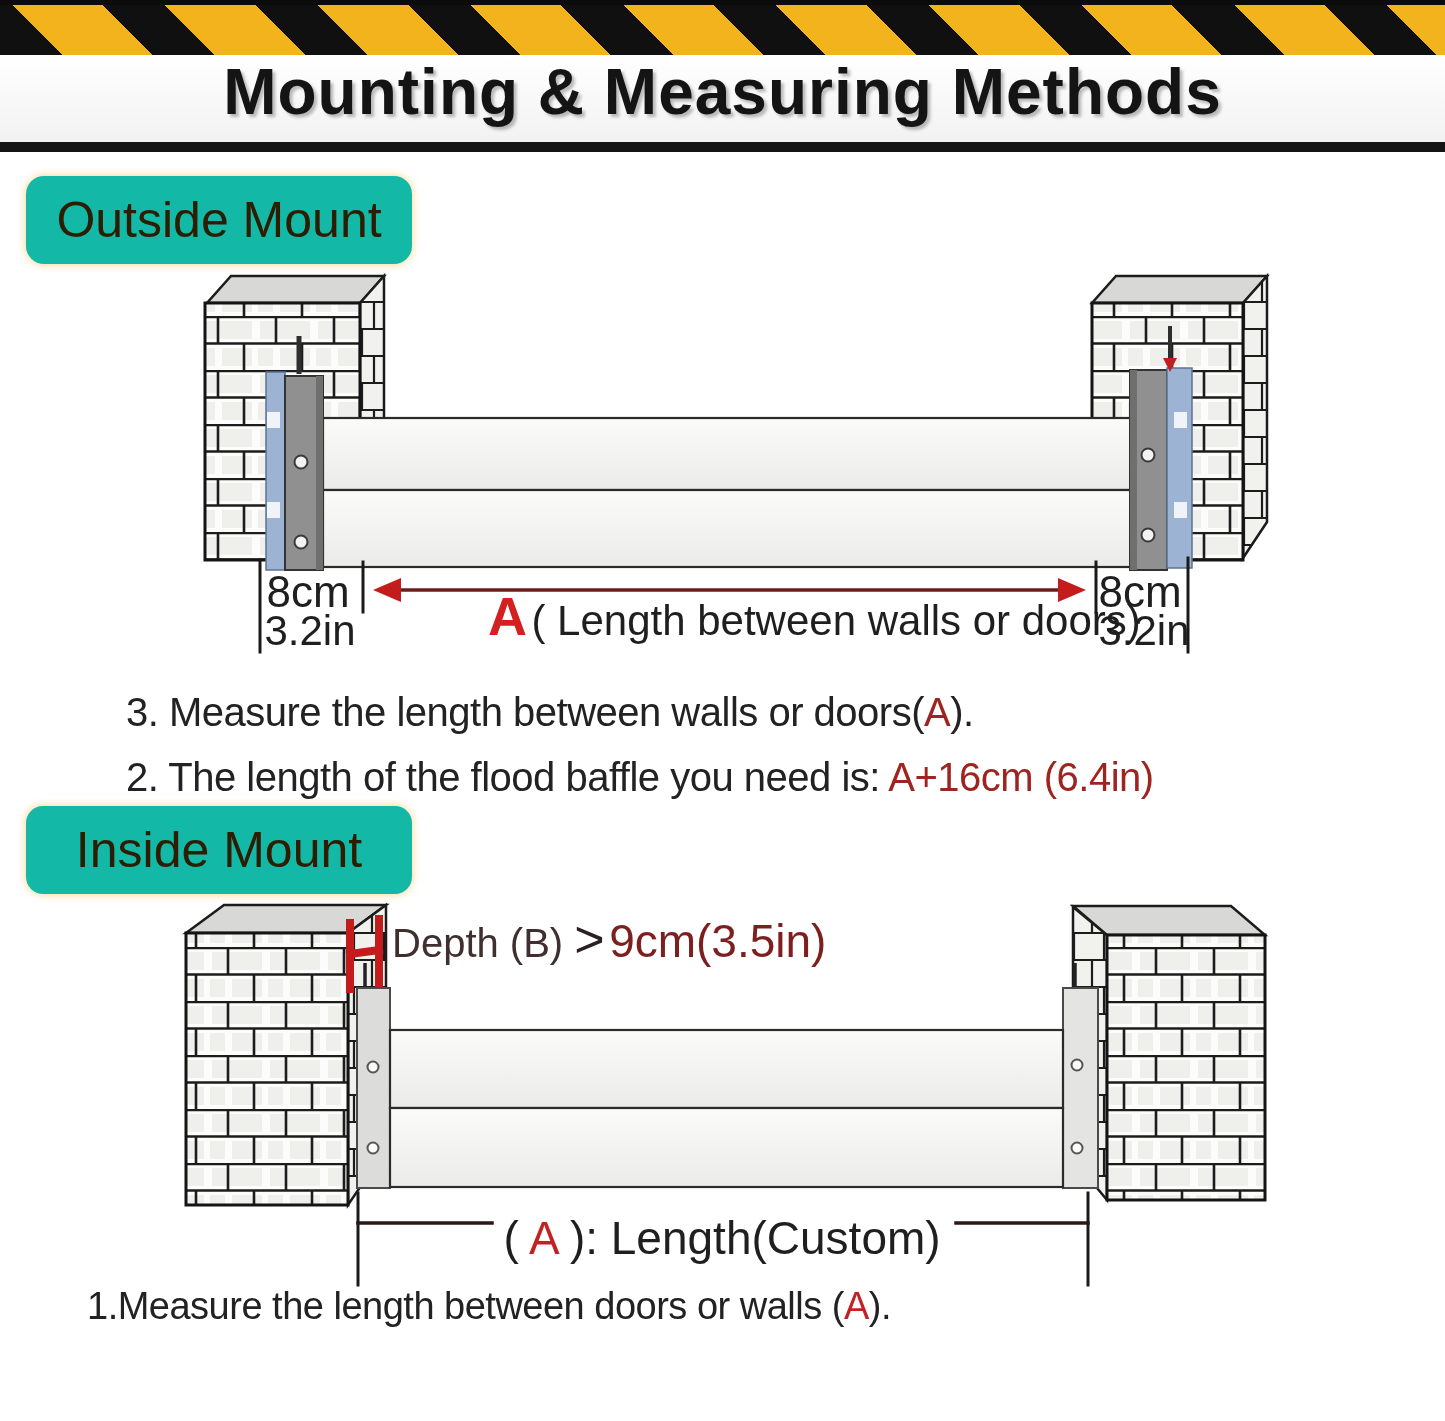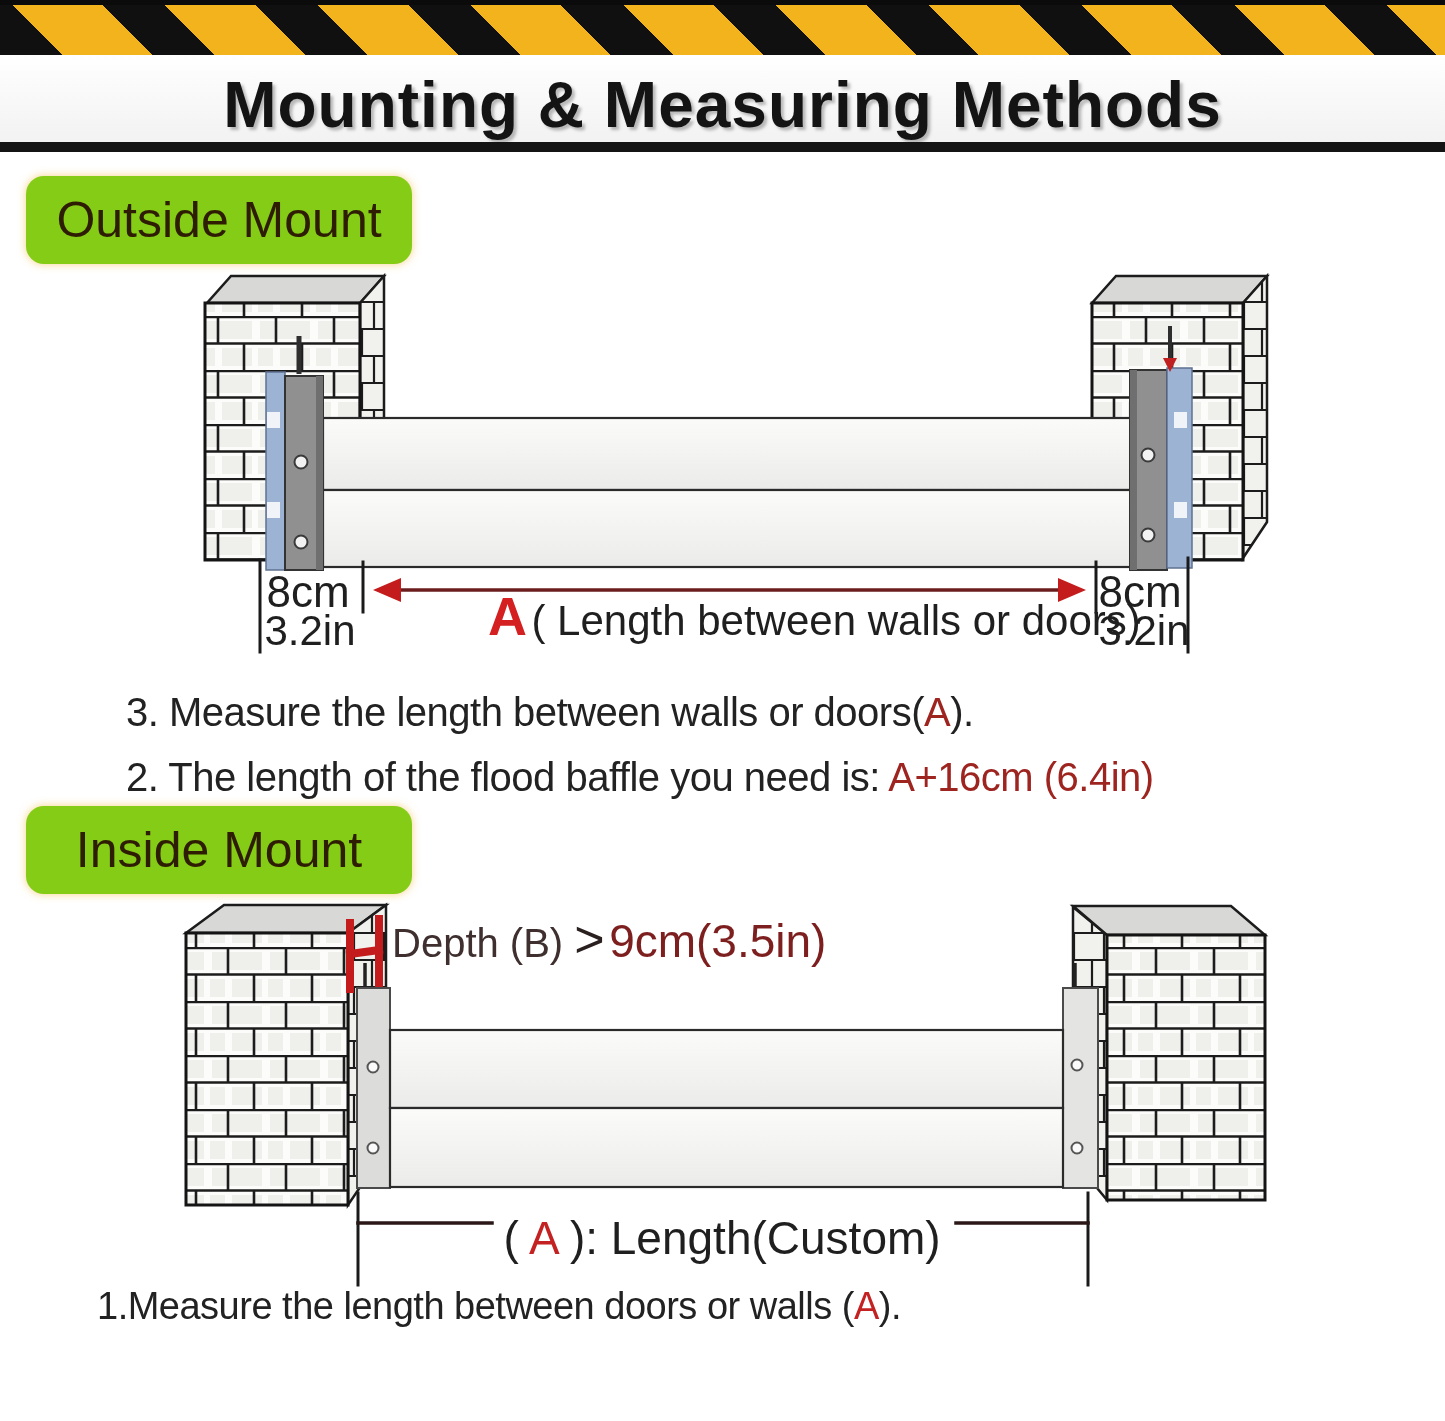--- a/index.html
+++ b/index.html
@@ -5,38 +5,38 @@
   html,body{margin:0;padding:0;background:#ffffff;}
   .page{position:relative;width:1445px;height:1421px;background:#ffffff;overflow:hidden;
         font-family:"Liberation Sans", sans-serif;color:#1f1f1f;}
   
   .hazard{position:absolute;left:0;top:0;width:1445px;height:50px;
           border-top:5px solid #0b0b0b;
           background:repeating-linear-gradient(45deg,#101010 0 44px,#f2b31c 44px 108px);
           box-shadow:0 3px 7px rgba(0,0,0,.28);}
   .titleband{position:absolute;left:0;top:55px;width:1445px;height:87px;
              background:linear-gradient(#ffffff,#f2f2f2);
-             display:flex;align-items:flex-end;justify-content:center;}
+             display:flex;align-items:flex-start;justify-content:center;}
   .title{font-size:64px;font-weight:bold;color:#141414;letter-spacing:1px;
          text-shadow:3px 3px 3px rgba(70,70,70,.35);}
   .divbar{position:absolute;left:0;top:142px;width:1445px;height:10px;background:#141414;}
   
-  .badge{position:absolute;left:26px;width:386px;height:88px;background:#84cc16;
+  .badge{position:absolute;left:26px;width:386px;height:88px;background:#14b8a6;
          border-radius:18px;display:flex;align-items:center;justify-content:center;
          font-size:50px;color:#2e1d02;box-shadow:0 0 8px rgba(239,174,31,.55);}
   .badge.outside{top:176px;}
-  .badge.inside{top:806px;}
+  .badge.inside{top:806px;border-radius:17px;}
   .diag{position:absolute;}
   .diag text{font-family:"Liberation Sans", sans-serif;}
   
   .inst{position:absolute;font-size:40px;letter-spacing:-0.5px;color:#222;white-space:nowrap;}
   .inst .red{color:#9e2420;}
   .o-step1{left:126px;top:690px;}
   .o-step2{left:126px;top:744px;margin-top:11px;}
-  .i-step1{left:97px;top:1285px;font-size:38px;}
+  .i-step1{left:87px;top:1285px;font-size:38px;}
   .i-step2{left:0;top:1338px;width:1445px;text-align:center;font-size:38px;
            line-height:41px;letter-spacing:-0.5px;color:#222;}
   .i-step2 .red{color:#8b2020;}
 </style>
 </head>
 <body>
 
 <div class="page">
 
   <div class="hazard"></div>

